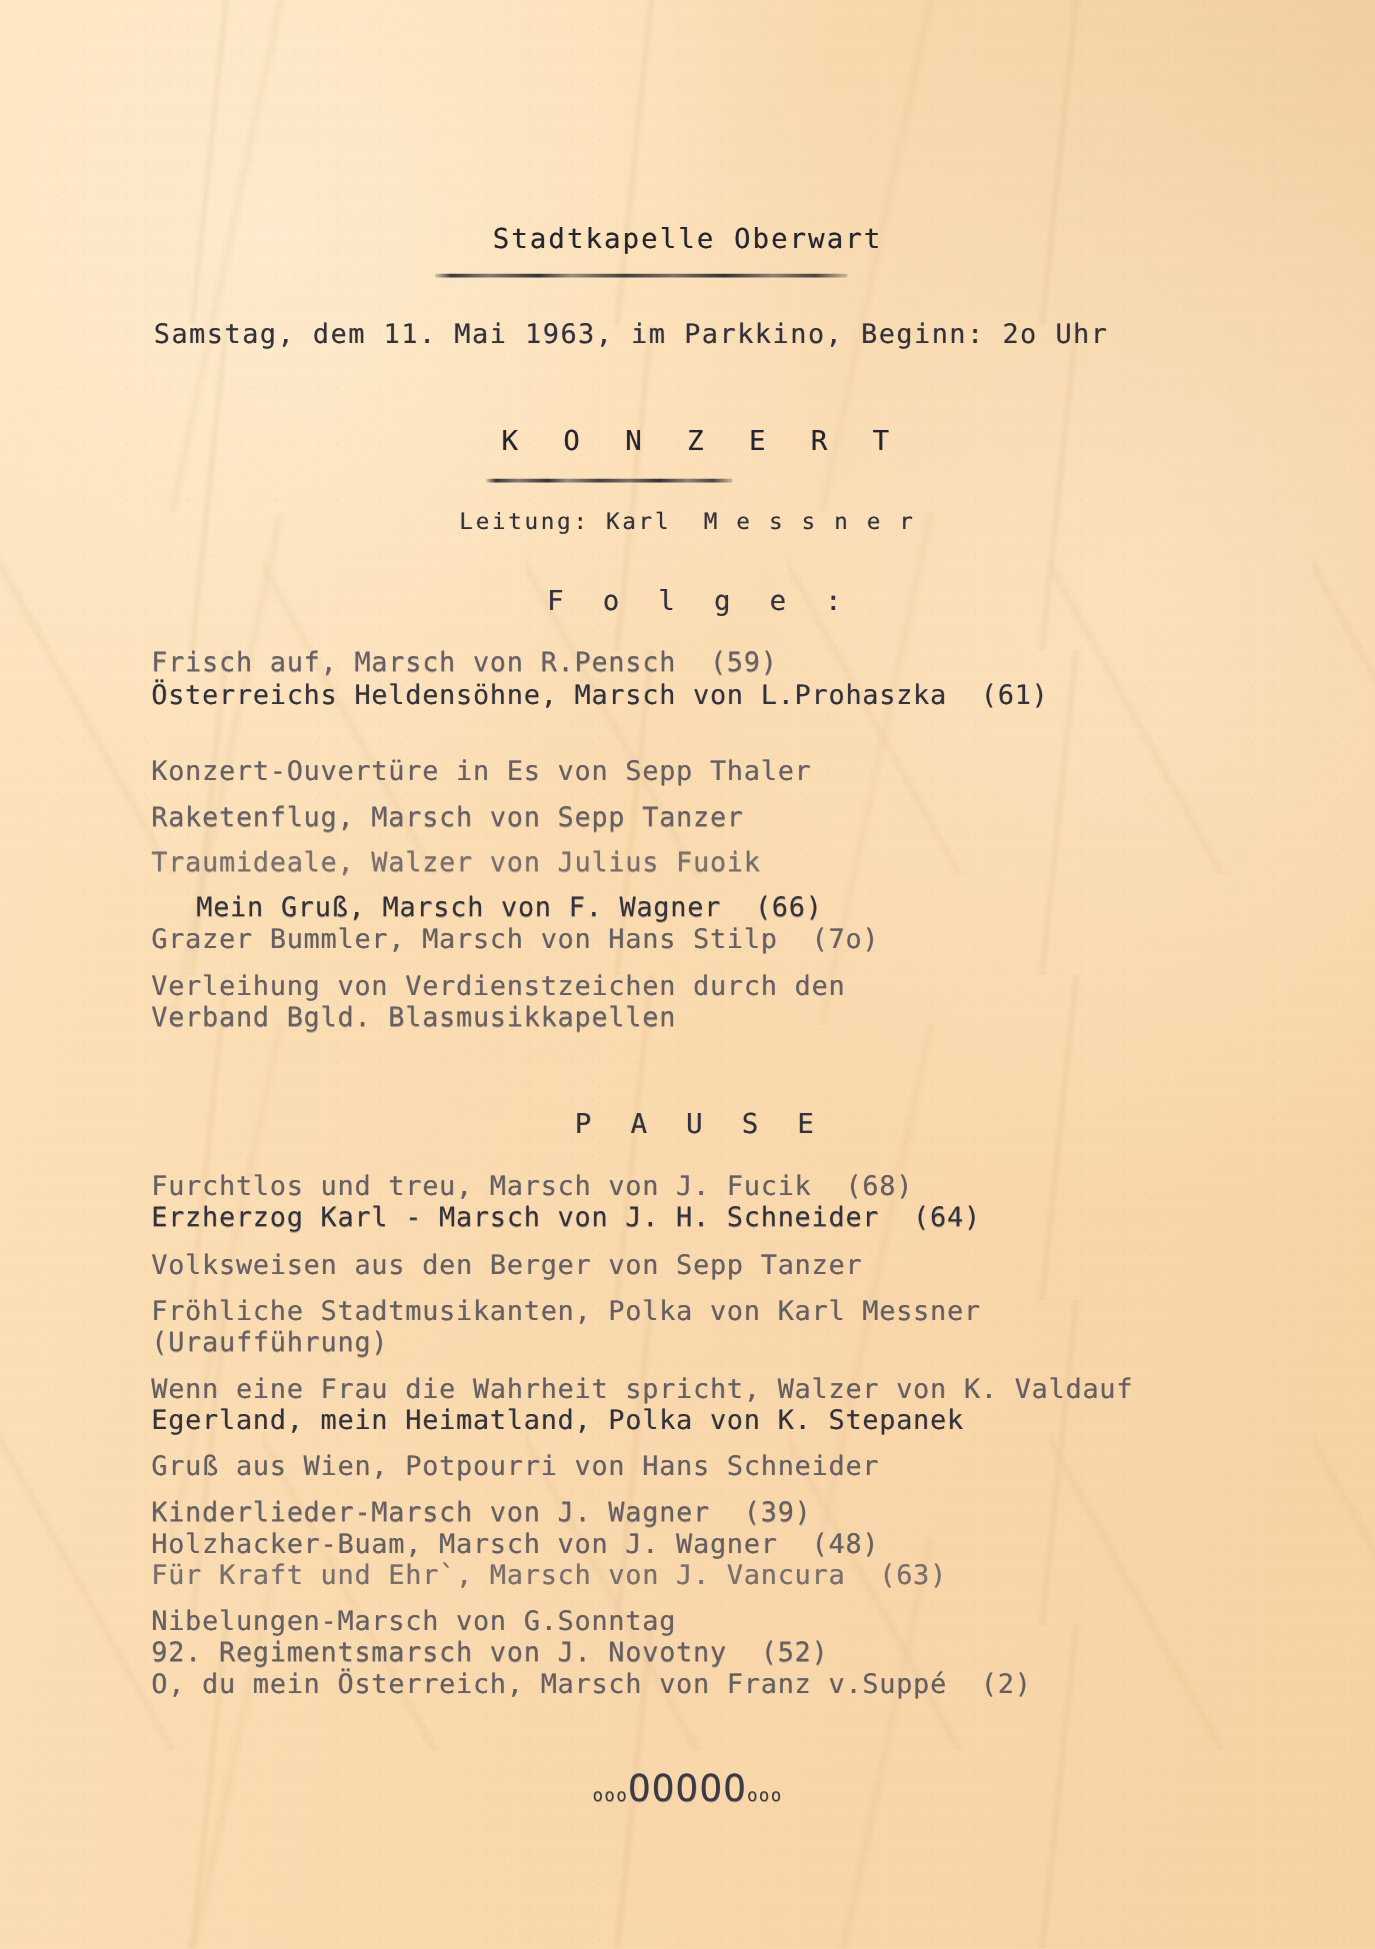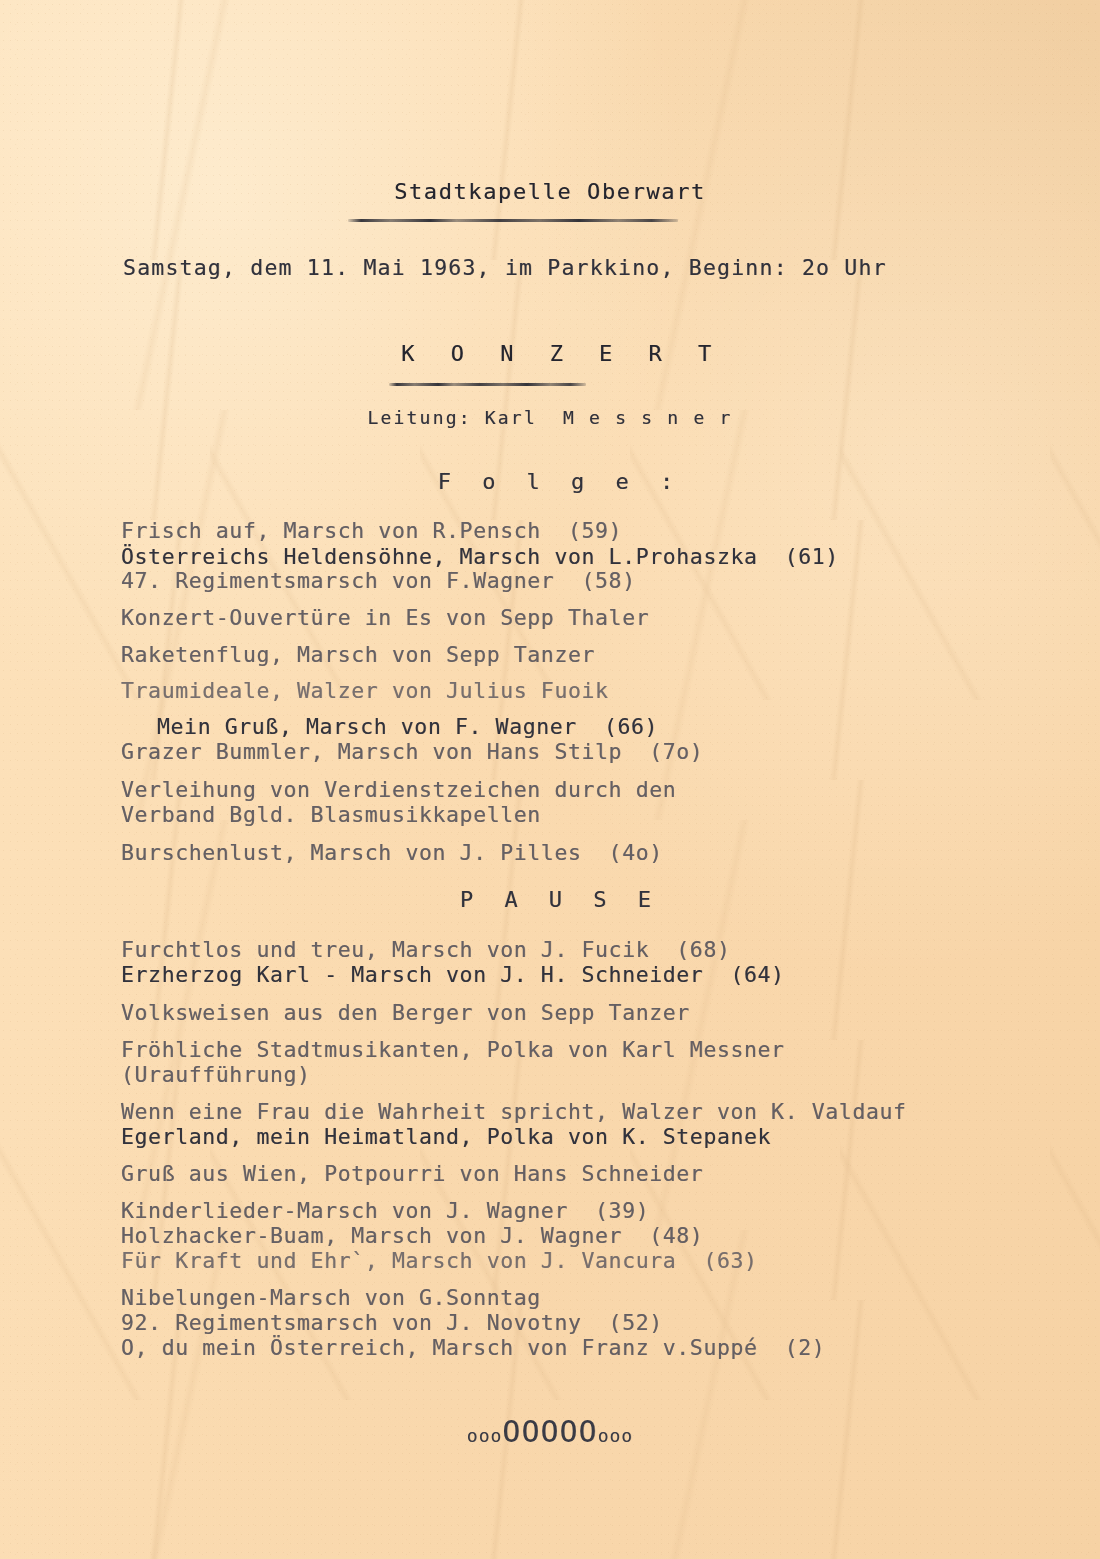--- a/index.html
+++ b/index.html
@@ -109,21 +109,21 @@
     position: absolute;
     width: 100%;
     left: 0;
     text-align: center;
     color: #3a3b45;
     font-family: "DejaVu Sans Mono", "Liberation Mono", monospace;
     white-space: pre;
     letter-spacing: 1px;
     text-shadow: 0.3px 0.2px 0 rgba(58,59,69,0.3);
   }
-  .orn-small { font-size: 18px; }
+  .orn-small { font-size: 14px; }
   .orn-big   { font-size: 30px; }
 </style>
 </head>
 <body>
 
 <div id="paper">
   <div id="grain"></div>
   <div id="fibers"></div>
 
   <div id="content">
@@ -135,35 +135,33 @@
 
     <div class="tw center strong sp" style="top:344px; font-size:22px; padding-left:12px;">K O N Z E R T</div>
     <div class="rule" style="top:383px; left:389px; width:197px;"></div>
 
     <div class="tw center" style="top:408px; font-size:18px; letter-spacing:2.2px;">Leitung: Karl  M e s s n e r</div>
 
     <div class="tw center sp-sm" style="top:472px; font-size:22px; padding-left:10px;">F o l g e :</div>
 
     <div class="tw faint" style="top:521px; left:121px;">Frisch auf, Marsch von R.Pensch  (59)</div>
     <div class="tw" style="top:547px; left:121px;">Österreichs Heldensöhne, Marsch von L.Prohaszka  (61)</div>
-    <div class="tw faint" style="top:571px; left:121px;">47. Regimentsmarsch von F.Wagner  (58)</div>
 
     <div class="tw faint" style="top:645px; left:121px;">Raketenflug, Marsch von Sepp Tanzer</div>
 
     <div class="tw faint" style="top:608px; left:121px;">Konzert-Ouvertüre in Es von Sepp Thaler</div>
 
     <div class="tw faintest" style="top:681px; left:121px;">Traumideale, Walzer von Julius Fuoik</div>
 
     <div class="tw" style="top:717px; left:121px;padding-left:36px;">Mein Gruß, Marsch von F. Wagner  (66)</div>
     <div class="tw faint" style="top:742px; left:121px;">Grazer Bummler, Marsch von Hans Stilp  (7o)</div>
 
     <div class="tw faint" style="top:780px; left:121px;">Verleihung von Verdienstzeichen durch den</div>
     <div class="tw faint" style="top:805px; left:121px;">Verband Bgld. Blasmusikkapellen</div>
 
-    <div class="tw faint" style="top:843px; left:121px;">Burschenlust, Marsch von J. Pilles  (4o)</div>
 
     <div class="tw center sp-sm" style="top:890px; font-size:22px; padding-left:10px;">P A U S E</div>
 
     <div class="tw faint" style="top:940px; left:121px;">Furchtlos und treu, Marsch von J. Fucik  (68)</div>
     <div class="tw" style="top:965px; left:121px;">Erzherzog Karl - Marsch von J. H. Schneider  (64)</div>
 
     <div class="tw faint" style="top:1040px; left:121px;">Fröhliche Stadtmusikanten, Polka von Karl Messner</div>
 
     <div class="tw faint" style="top:1003px; left:121px;">Volksweisen aus den Berger von Sepp Tanzer</div>
     <div class="tw faint" style="top:1065px; left:121px;">(Uraufführung)</div>

